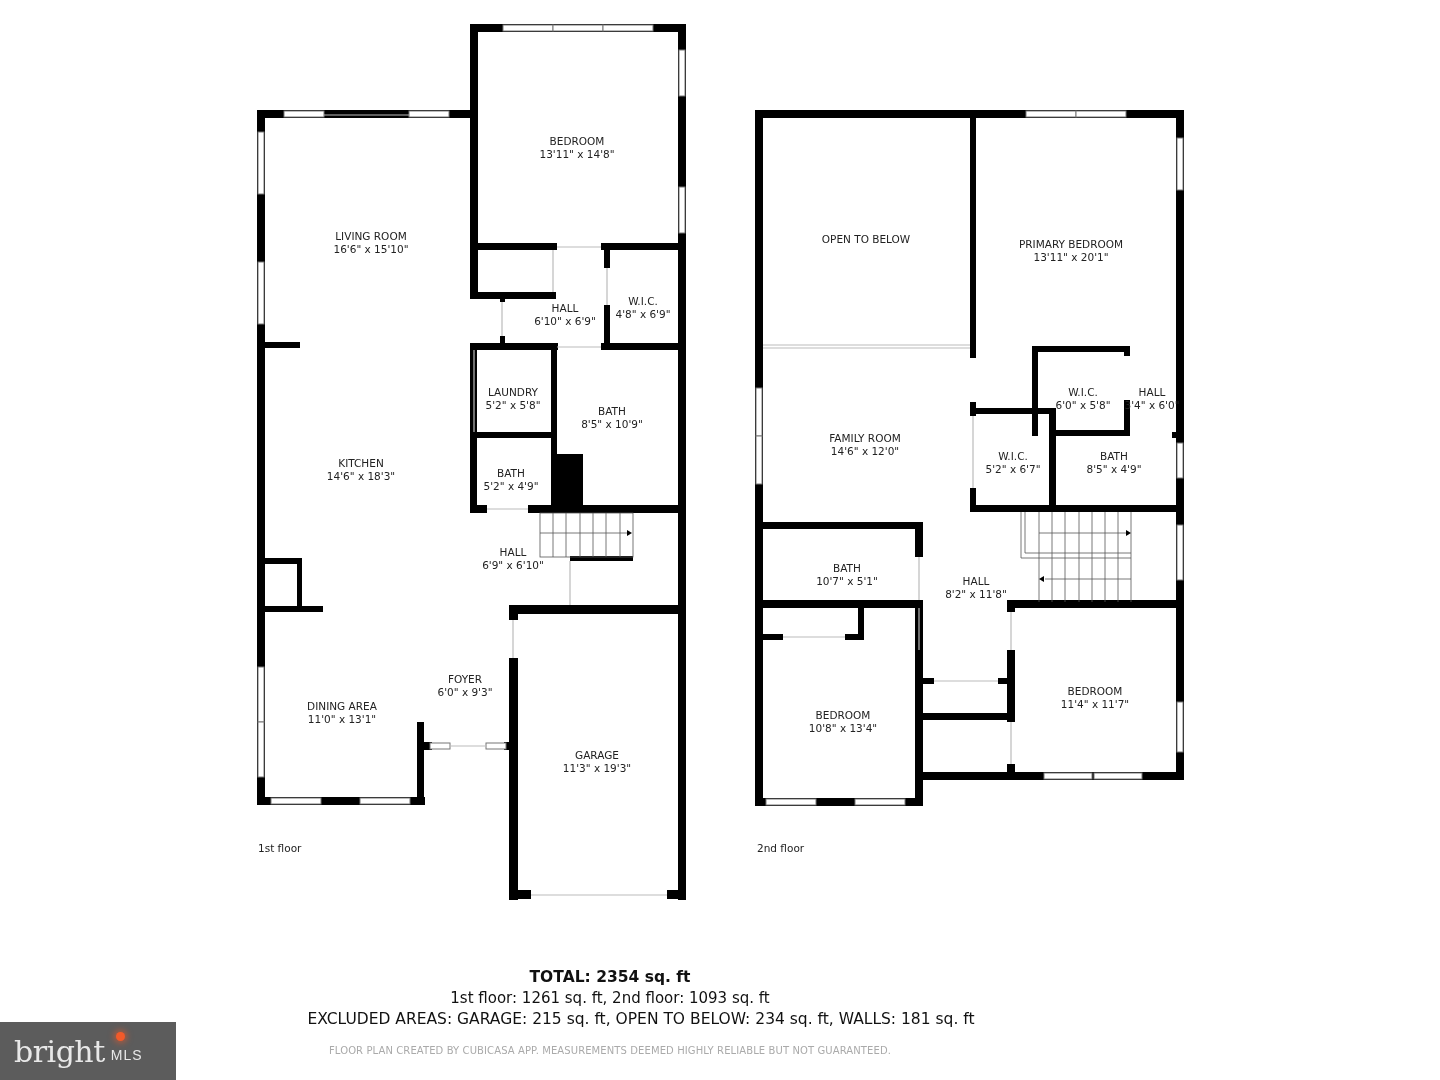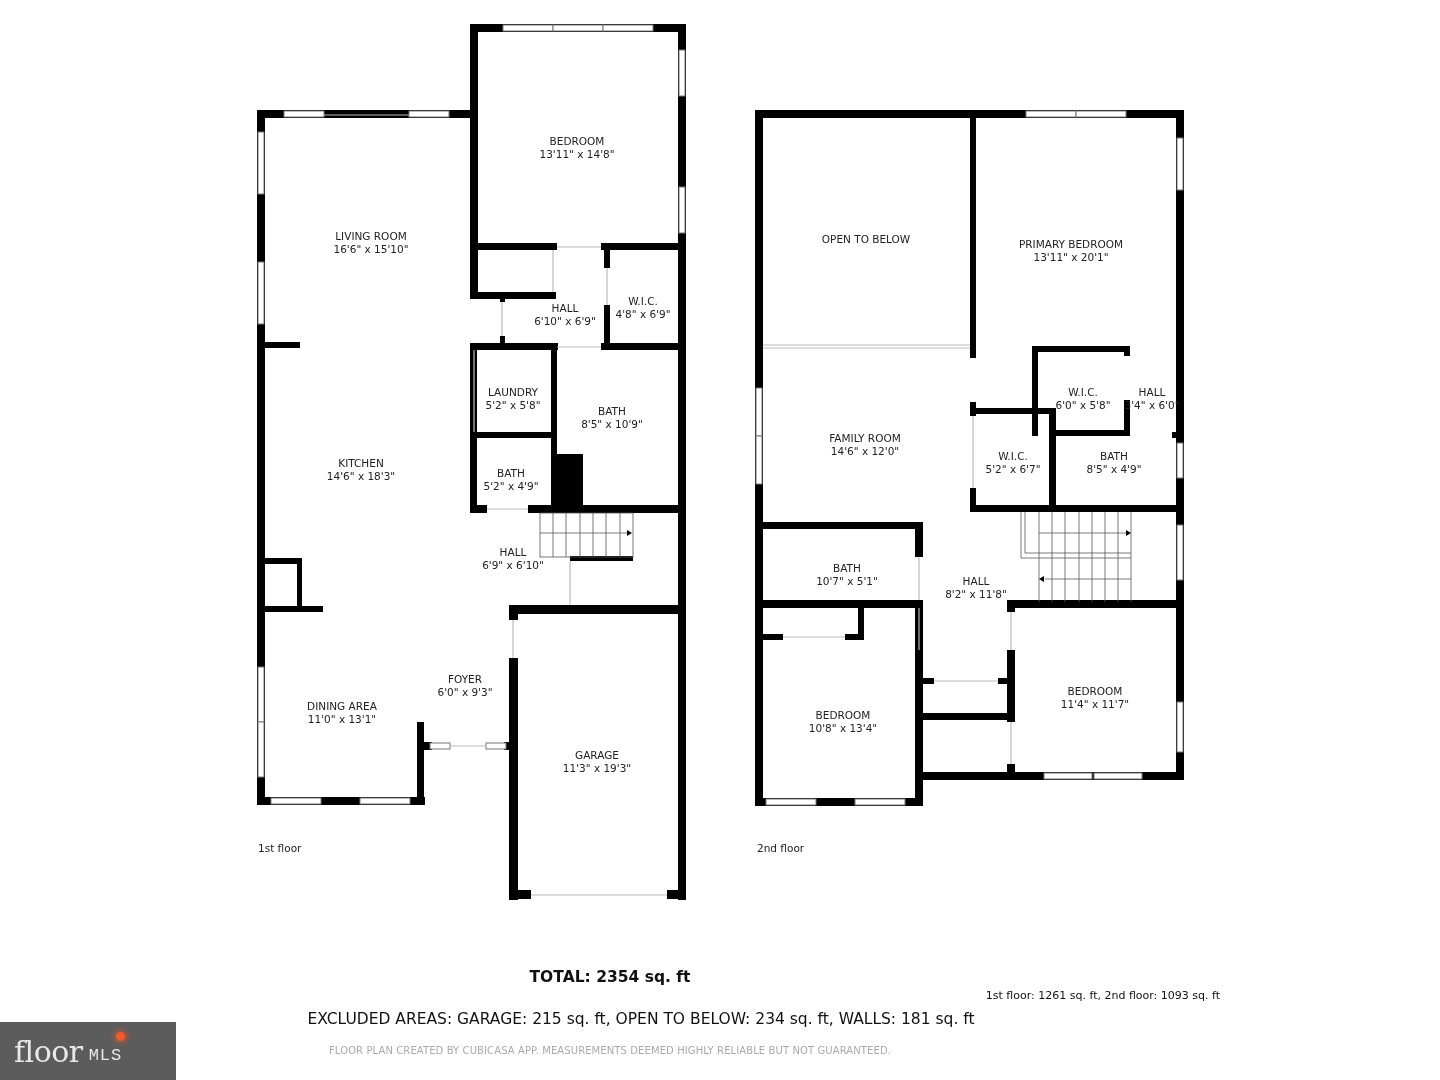--- a/index.html
+++ b/index.html
@@ -7,27 +7,27 @@
   svg.plan { position:absolute; left:0; top:0; }
   .wall { fill:#000; }
   .win { fill:#fff; stroke:#777; stroke-width:1; }
   .open { stroke:#bbb; stroke-width:1.2; fill:none; }
   .stair { stroke:#555; stroke-width:0.8; fill:none; }
   .mark { fill:#000; }
   .room-name, .room-dim { font-family:"DejaVu Sans", sans-serif; font-size:10.5px; fill:#222; text-anchor:middle; }
   .floor-label { font-family:"DejaVu Sans", sans-serif; font-size:10.5px; fill:#222; }
   .summary { position:absolute; left:0; width:1220px; text-align:center; font-family:"DejaVu Sans", sans-serif; color:#111; }
   .total { top:968px; font-size:15.5px; font-weight:bold; }
-  .floors { top:989px; font-size:11px;text-align:right; }
+  .floors { top:989px; font-size:15px; }
   .excluded { top:1010px; font-size:15.5px;margin-left:31px; }
   .disclaimer { top:1045px; font-size:10px; color:#aaa; letter-spacing:0.1px; }
   .logo { position:absolute; left:0; top:1022px; width:176px; height:58px; background:#5c5c5c; display:flex; align-items:center; padding-left:14px; box-sizing:border-box; }
   .logo .b { font-family:"DejaVu Serif", serif; font-size:30px; color:#e8e8e8; letter-spacing:-0.5px; position:relative; }
   .logo .b .spark { position:absolute; left:102px; top:-2px; width:9px; height:9px; border-radius:50%; background:#f25a2a; box-shadow:0 0 6px 2px rgba(242,90,42,0.6); }
-  .logo .m { font-family:Liberation Mono, monospace; font-size:17px; color:#e8e8e8; margin-left:6px; margin-top:8px; letter-spacing:1px; }
+  .logo .m { font-family:Liberation Sans, sans-serif; font-size:14px; color:#e8e8e8; margin-left:6px; margin-top:8px; letter-spacing:1px; }
 </style>
 </head>
 <body>
 
 <svg class="plan" width="1440" height="1080" viewBox="0 0 1440 1080">
 
   <g>
 
     <rect class="wall" x="257" y="110" width="8" height="695"></rect>
 
@@ -255,15 +255,15 @@
     <text class="floor-label" x="757" y="852">2nd floor</text>
   </g>
 </svg>
 
 <div class="summary total">TOTAL: 2354 sq. ft</div>
 <div class="summary floors">1st floor: 1261 sq. ft, 2nd floor: 1093 sq. ft</div>
 <div class="summary excluded">EXCLUDED AREAS: GARAGE: 215 sq. ft, OPEN TO BELOW: 234 sq. ft, WALLS: 181 sq. ft</div>
 <div class="summary disclaimer">FLOOR PLAN CREATED BY CUBICASA APP. MEASUREMENTS DEEMED HIGHLY RELIABLE BUT NOT GUARANTEED.</div>
 
 <div class="logo">
-  <span class="b"><span>floor</span><span class="spark"></span></span>
+  <span class="b"><span>bright</span><span class="spark"></span></span>
   <span class="m">MLS</span>
 </div>
 
 </body></html>

